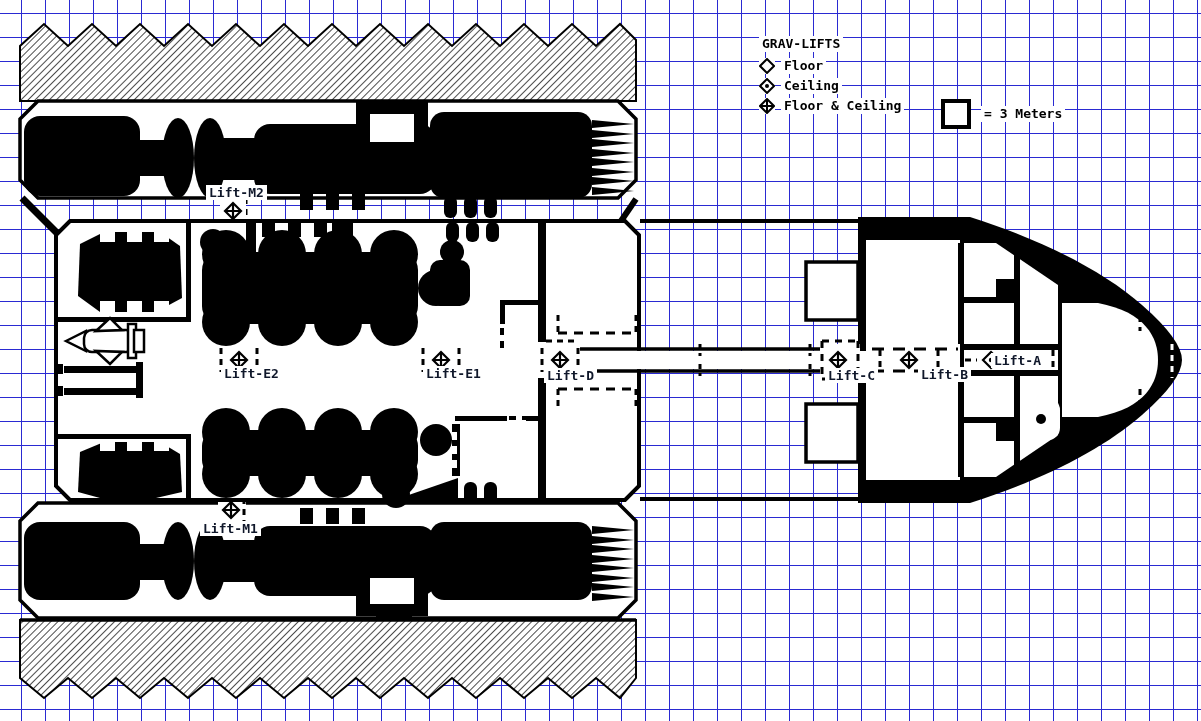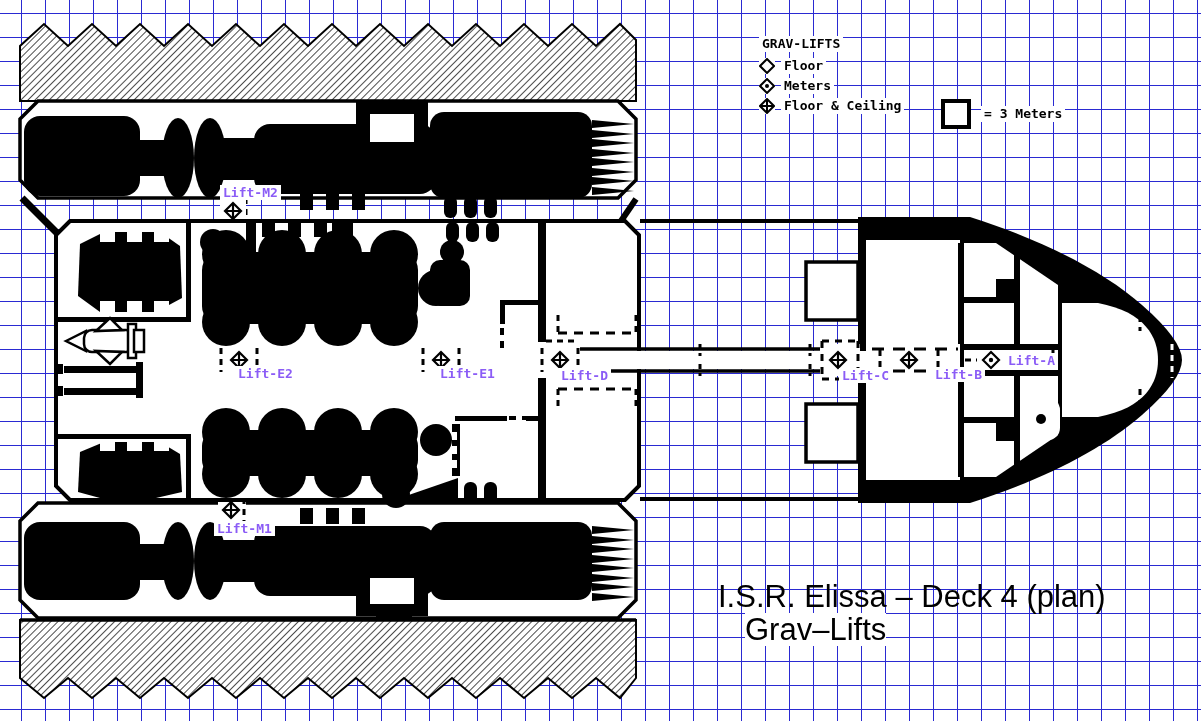--- a/index.html
+++ b/index.html
@@ -8,23 +8,23 @@
     background-color:#ffffff;
     background-image:
       linear-gradient(to right,#2a2ad2 0 1px,transparent 1px),
       linear-gradient(to bottom,#2a2ad2 0 1px,transparent 1px);
     background-size:24px 24px;
     background-position:21px 13px;
     font-family:"DejaVu Sans Mono",monospace;
   }
   .plan-svg{position:absolute;left:0;top:0;}
   .lift-label{
-    position:absolute;background:#ffffff;color:#8b5cf6;
+    position:absolute;background:#ffffff;color:#0f172a;
     font:700 13px/15px "DejaVu Sans Mono",monospace;
-    padding:0 3px;white-space:nowrap;letter-spacing:0px;margin-left:14px;
+    padding:0 3px;white-space:nowrap;letter-spacing:0px;
   }
   .legend{position:absolute;left:741px;top:33px;margin-left:18px;}
   .legend-title{
     background:#fff;font:700 13px/16px "DejaVu Sans Mono",monospace;
     display:inline-block;padding:0 3px;margin-bottom:6px;
   }
   .legend-row{display:flex;align-items:flex-start;height:20px;}
   .legend-row .sym{width:16px;height:16px;background:#fff;flex:0 0 16px;}
   .legend-row .lbl{
     background:#fff;font:700 13px/16px "DejaVu Sans Mono",monospace;
@@ -339,34 +339,30 @@
     <svg class="sym" viewBox="0 0 16 16">
       <polygon points="8,1 15,8 8,15 1,8" fill="#fff" stroke="#000" stroke-width="2"></polygon>
     </svg>
     <span class="lbl">Floor</span>
   </div>
   <div class="legend-row">
     <svg class="sym" viewBox="0 0 16 16">
       <polygon points="8,1 15,8 8,15 1,8" fill="#fff" stroke="#000" stroke-width="2"></polygon>
       <circle cx="8" cy="8" r="2" fill="#000"></circle>
     </svg>
-    <span class="lbl">Meters</span>
+    <span class="lbl">Ceiling</span>
   </div>
   <div class="legend-row">
     <svg class="sym" viewBox="0 0 16 16">
       <polygon points="8,1 15,8 8,15 1,8" fill="#fff" stroke="#000" stroke-width="2"></polygon>
       <path d="M8,1 V15 M1,8 H15" stroke="#000" stroke-width="2" fill="none"></path>
     </svg>
     <span class="lbl">Floor &amp; Ceiling</span>
   </div>
 </div>
 
 <div class="scale-note">
   <div class="scale-box"></div>
   <div class="scale-lbl">= 3 Meters</div>
 </div>
 
-<div class="title-block">
-  <div class="title-line1">I.S.R. Elissa – Deck 4 (plan)</div>
-  <div class="title-line2">Grav–Lifts</div>
+
 </div>
 
-</div>
-
 </body></html>

